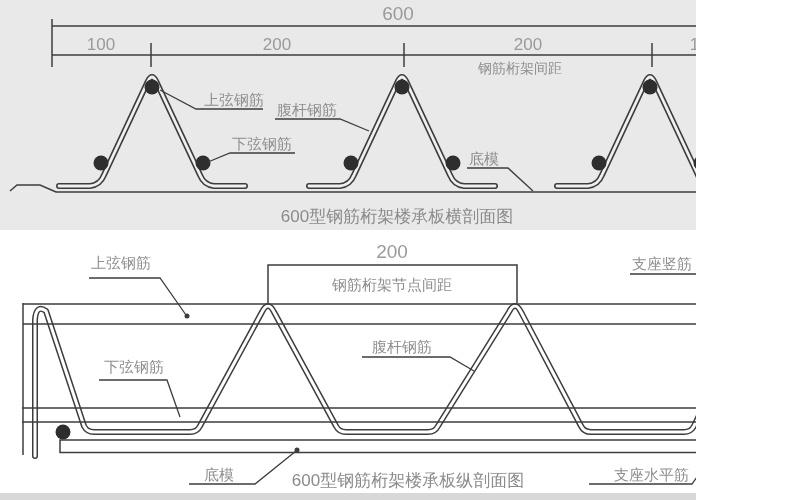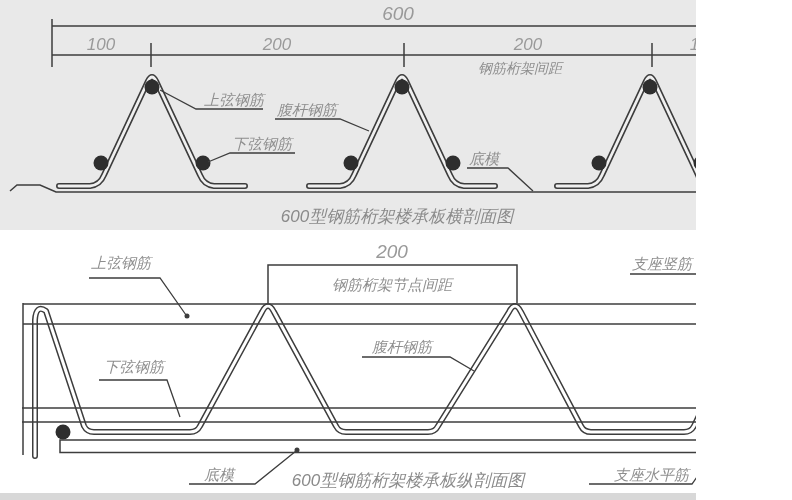--- a/index.html
+++ b/index.html
@@ -1,17 +1,17 @@
 <!DOCTYPE html>
 <html><head>
 <meta charset="utf-8">
 <style>
   html,body{margin:0;padding:0;background:#fff;}
   .stage{position:relative;width:696px;height:500px;overflow:hidden;
-         font-family:"Liberation Sans",sans-serif;font-style:italic;}
+         font-family:"Liberation Sans",sans-serif;}
   svg{display:block}
   text{font-family:"Liberation Sans","DejaVu Sans",sans-serif;}
   .dim-num{font-size:19px;fill:#9a9a9a;}
   .dim-num-sm{font-size:17px;fill:#9a9a9a;}
   .cn{font-size:15px;fill:#8e8e8e;}
   .cn-sm{font-size:14px;fill:#8e8e8e;}
   .caption{font-size:17px;fill:#8a8a8a;}
   .ln{stroke:#3d3d3d;stroke-width:1.5;fill:none;}
   .ln-thin{stroke:#3d3d3d;stroke-width:1.3;fill:none;}
   .bar-out{stroke:#3d3d3d;stroke-width:6;fill:none;stroke-linejoin:round;stroke-linecap:round;}

